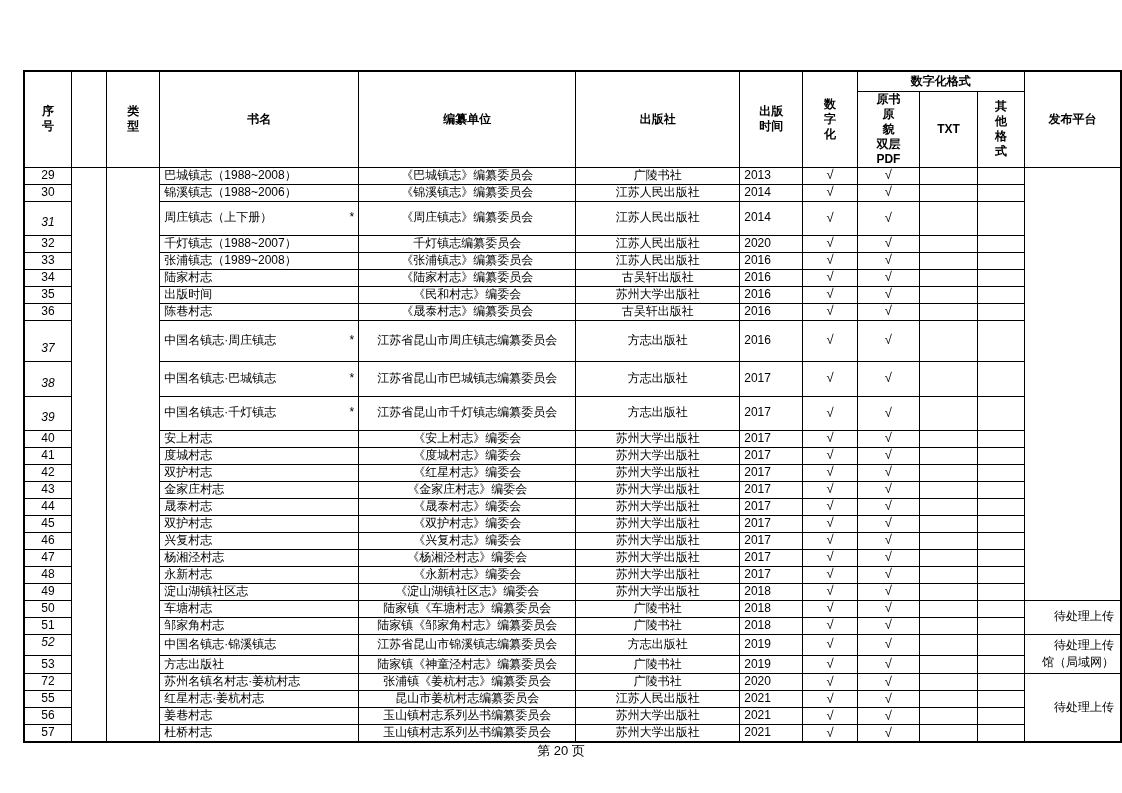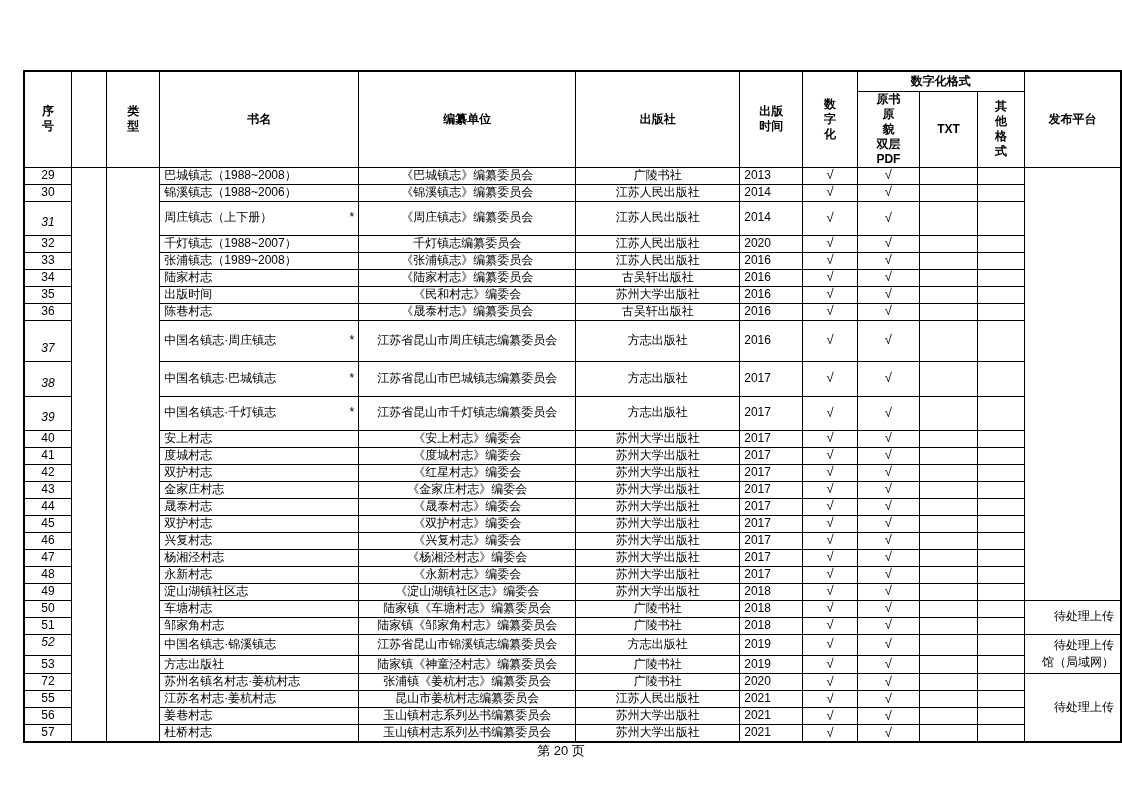--- a/index.html
+++ b/index.html
@@ -487,21 +487,21 @@
       <td class="c-check">√</td>
       <td class="c-check">√</td>
       <td class="c-check"></td>
       <td class="c-check"></td>
     <td class="c-platform" rowspan="4">待处理上传</td>
         </tr>
         <tr>
       <td class="c-no">55</td>
       <td class="c-name">
         <span class="name-wrap">
-          <span>江苏名村志·姜杭村志</span>
+          <span>红星村志·姜杭村志</span>
           <span class="star"></span>
         </span>
       </td>
       <td class="c-unit">昆山市姜杭村志编纂委员会</td>
       <td class="c-pub">江苏人民出版社</td>
       <td class="c-year">2021</td>
       <td class="c-check">√</td>
       <td class="c-check">√</td>
       <td class="c-check"></td>
       <td class="c-check"></td>

